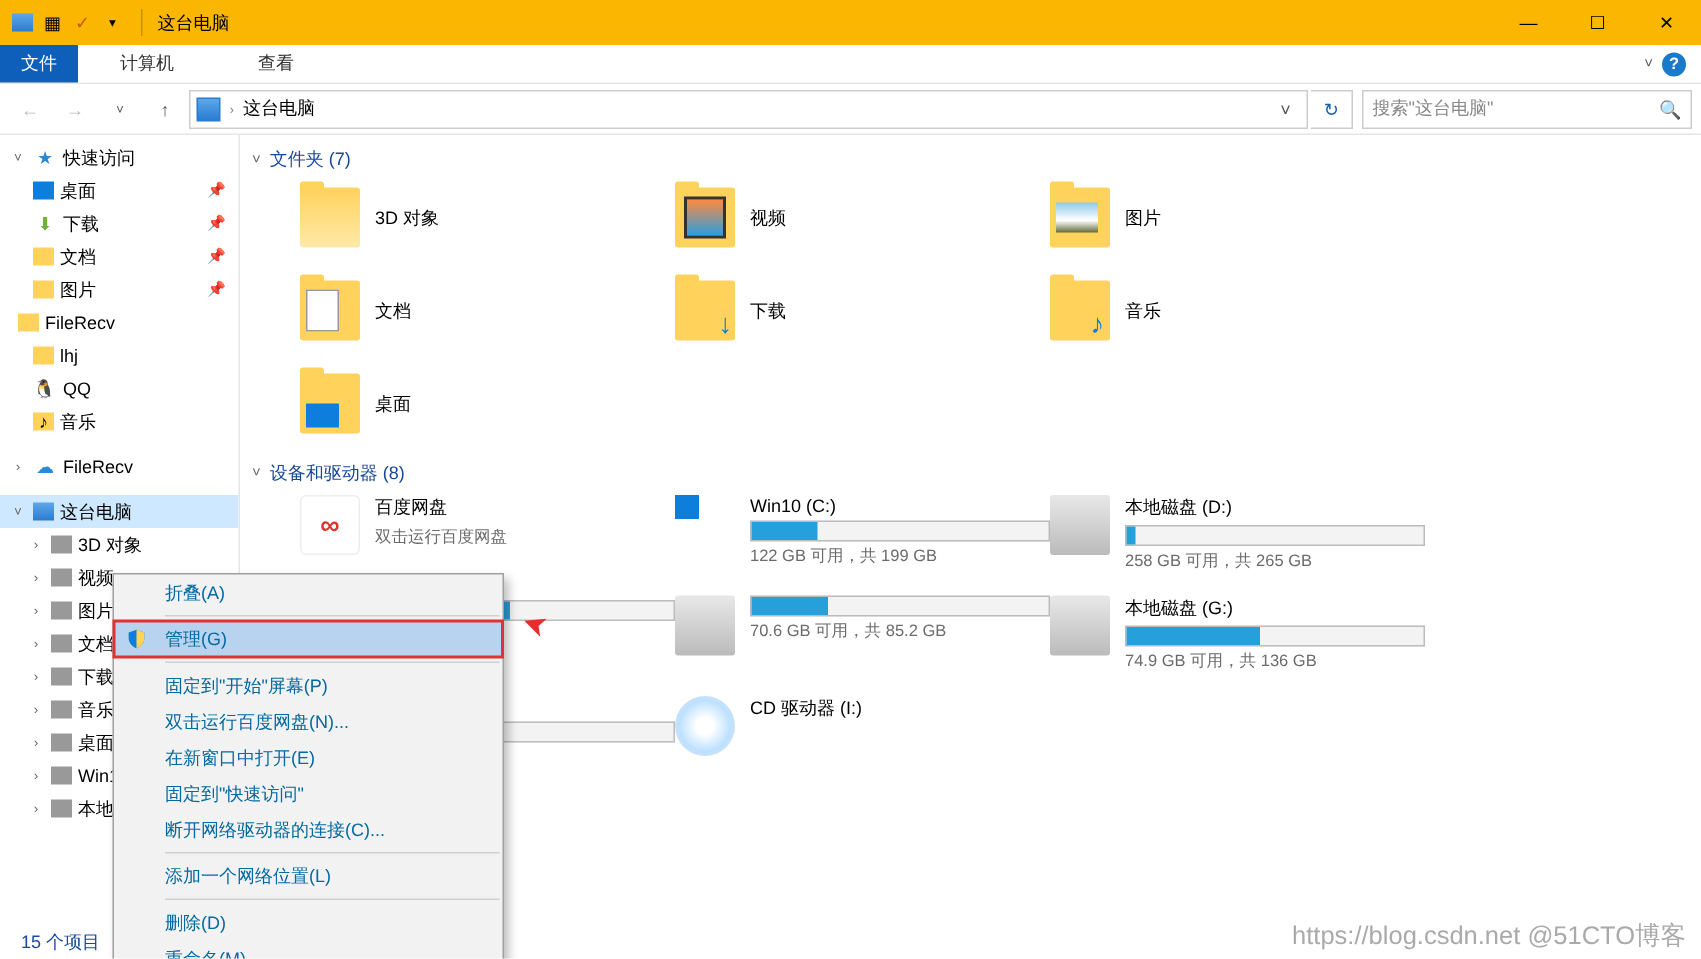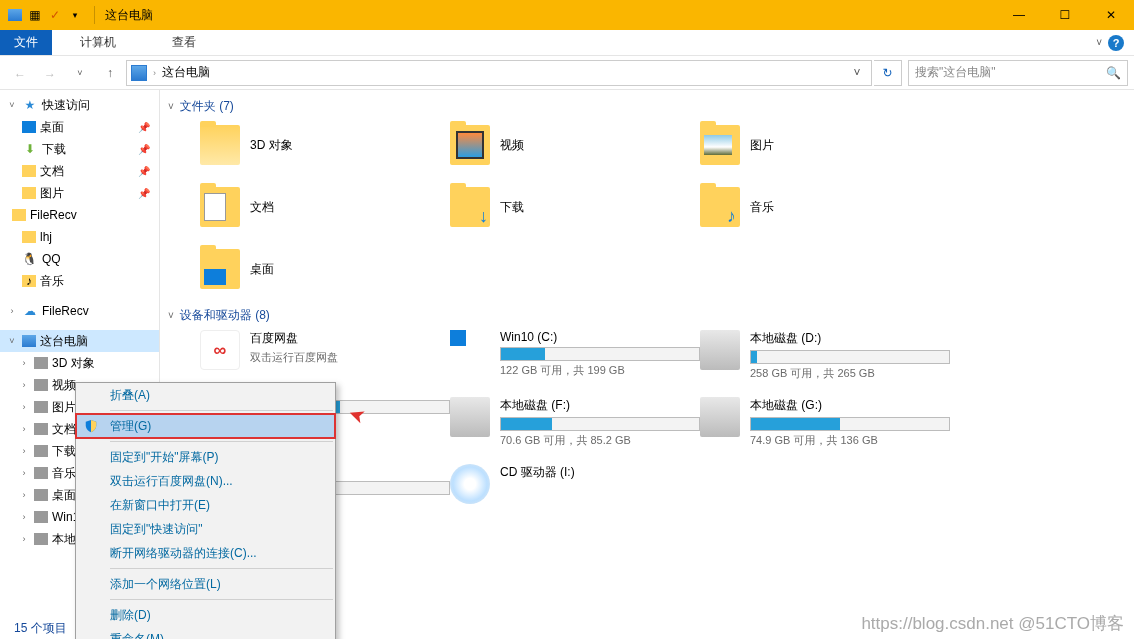--- a/index.html
+++ b/index.html
@@ -315,21 +315,20 @@
             <div class="dtitle"></div>
             <div class="dbar">
               <div class="fill" style="width:45%"></div>
             </div>
             <div class="dsub">用，共 100 GB</div>
           </div>
         </div>
         <div class="drive-item">
           <div class="dic hdd"></div>
           <div class="dinfo">
-            <div class="dtitle">本地磁盘 (F:)</div>
             <div class="dbar">
               <div class="fill" style="width:26%"></div>
             </div>
             <div class="dsub">70.6 GB 可用，共 85.2 GB</div>
           </div>
         </div>
         <div class="drive-item">
           <div class="dic hdd"></div>
           <div class="dinfo">
             <div class="dtitle">本地磁盘 (G:)</div>

